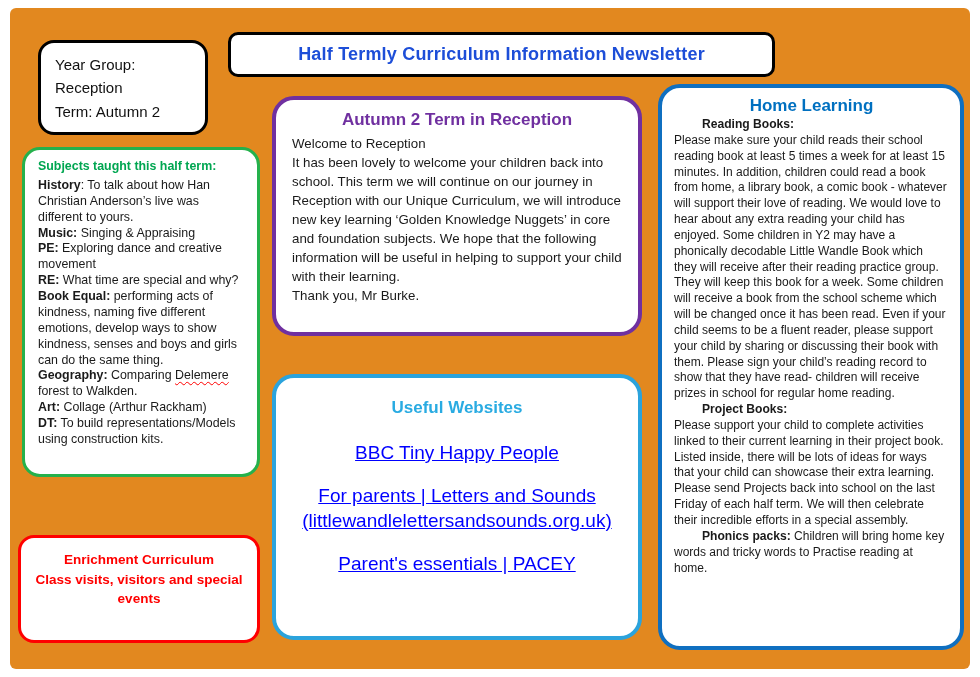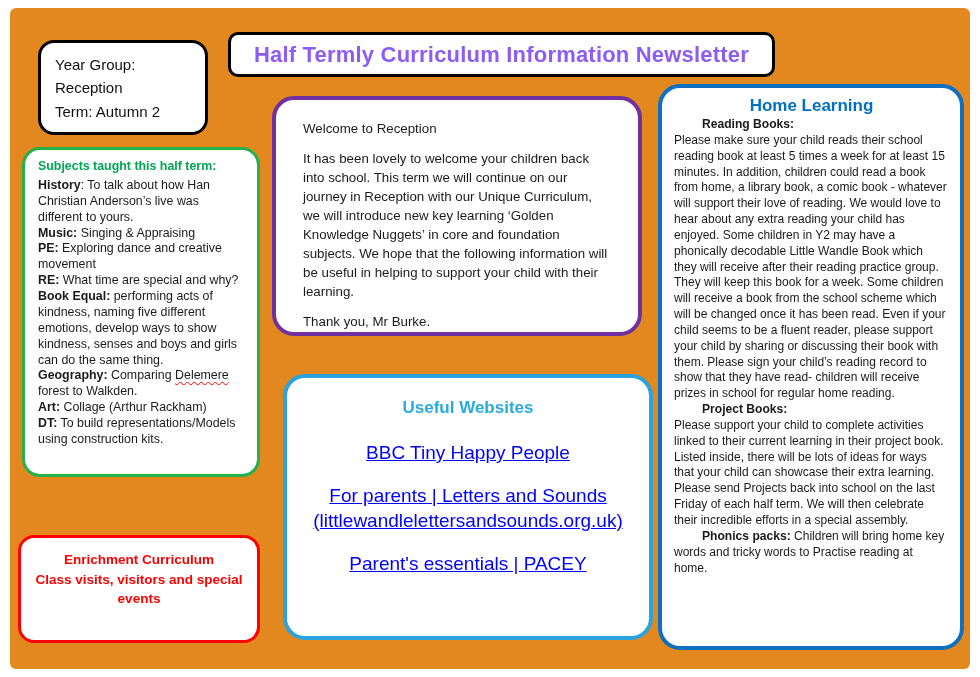--- a/index.html
+++ b/index.html
@@ -11,40 +11,40 @@
   html,body{margin:0;padding:0;}
   body{font-family:"Liberation Sans",sans-serif;background:#ffffff;}
   .canvas{position:relative;width:980px;height:677px;background:#ffffff;overflow:hidden;}
   .orange-bg{position:absolute;left:10px;top:8px;width:960px;height:661px;background:var(--orange);border-radius:6px;}
   .box{position:absolute;background:#ffffff;box-sizing:border-box;}
 
   .year-box{left:38px;top:40px;width:170px;height:95px;border:3px solid #000;border-radius:16px;
     padding:10px 14px;font-size:15px;line-height:1.55;color:#111;}
   .title-box{left:228px;top:32px;width:547px;height:45px;border:3px solid #000;border-radius:10px;
     display:flex;align-items:center;justify-content:center;}
-  .title-box .t{font-size:22px;font-weight:bold;color:#8b5cf6;letter-spacing:.2px;}
+  .title-box .t{font-size:18px;font-weight:bold;color:#1d4ed8;letter-spacing:.2px;}
 
   .subjects-box{left:22px;top:147px;width:238px;height:330px;border:3px solid var(--green);
     border-radius:18px;padding:9px 12px 8px 13px;font-size:12.4px;line-height:1.28;color:#1a1a1a;}
   .subjects-box .hd{color:var(--green-text);font-weight:bold;margin:0 0 3px 0;}
   .subjects-box p{margin:0;}
   .squiggle{text-decoration:underline wavy var(--red);text-decoration-thickness:1px;text-underline-offset:2px;}
 
   .enrichment-box{left:18px;top:535px;width:242px;height:108px;border:3px solid var(--red);
     border-radius:16px;padding:12px 0;text-align:center;color:var(--red);font-weight:bold;
     font-size:13.5px;line-height:1.45;}
 
   .term-box{left:272px;top:96px;width:370px;height:240px;border:4px solid var(--purple);
     border-radius:22px;padding:8px 16px;}
   .term-box .hd{color:var(--purple);font-weight:bold;font-size:17px;text-align:center;margin:2px 0 4px 0;}
   .term-box .bd{font-size:13.3px;line-height:1.43;color:#1a1a1a;}
-  .term-box .bd div{margin:11px;}
+  .term-box .bd div{margin:0;}
 
   .websites-box{left:272px;top:374px;width:370px;height:266px;border:4px solid var(--lightblue);
-    border-radius:22px;padding:14px 20px;text-align:center;margin-left:11px;}
+    border-radius:22px;padding:14px 20px;text-align:center;}
   .websites-box .hd{color:var(--lightblue-text);font-weight:bold;font-size:17px;margin:6px 0 22px 0;}
   .websites-box a{display:block;color:var(--link);text-decoration:underline;font-size:19px;
     line-height:1.35;margin:0 0 17px 0;cursor:pointer;}
 
   .homelearning-box{left:658px;top:84px;width:306px;height:566px;border:4px solid var(--darkblue);
     border-radius:22px;padding:6px 11px 6px 12px;}
   .homelearning-box .hd{color:var(--darkblue-text);font-weight:bold;font-size:17px;text-align:center;margin:2px 0 1px 0;}
   .hl{font-size:12px;line-height:1.32;color:#1a1a1a;}
   .hl b{font-size:12.1px;margin-left:28px;}
 </style>
@@ -75,20 +75,21 @@
     <p><b>Art:</b><span> Collage (Arthur Rackham)</span></p>
     <p><b>DT:</b><span> To build representations/Models using construction kits.</span></p>
   </div>
 
   <div class="box enrichment-box">
     <div>Enrichment Curriculum</div>
     <div>Class visits, visitors and special events</div>
   </div>
 
   <div class="box term-box">
+    <div class="hd">Autumn 2 Term in Reception</div>
     <div class="bd">
       <div>Welcome to Reception</div>
       <div>It has been lovely to welcome your children back into school. This term we will continue on our journey in Reception with our Unique Curriculum, we will introduce new key learning ‘Golden Knowledge Nuggets’ in core and foundation subjects. We hope that the following information will be useful in helping to support your child with their learning.</div>
       <div>Thank you, Mr Burke.</div>
     </div>
   </div>
 
   <div class="box websites-box">
     <div class="hd">Useful Websites</div>
     <a>BBC Tiny Happy People</a>

